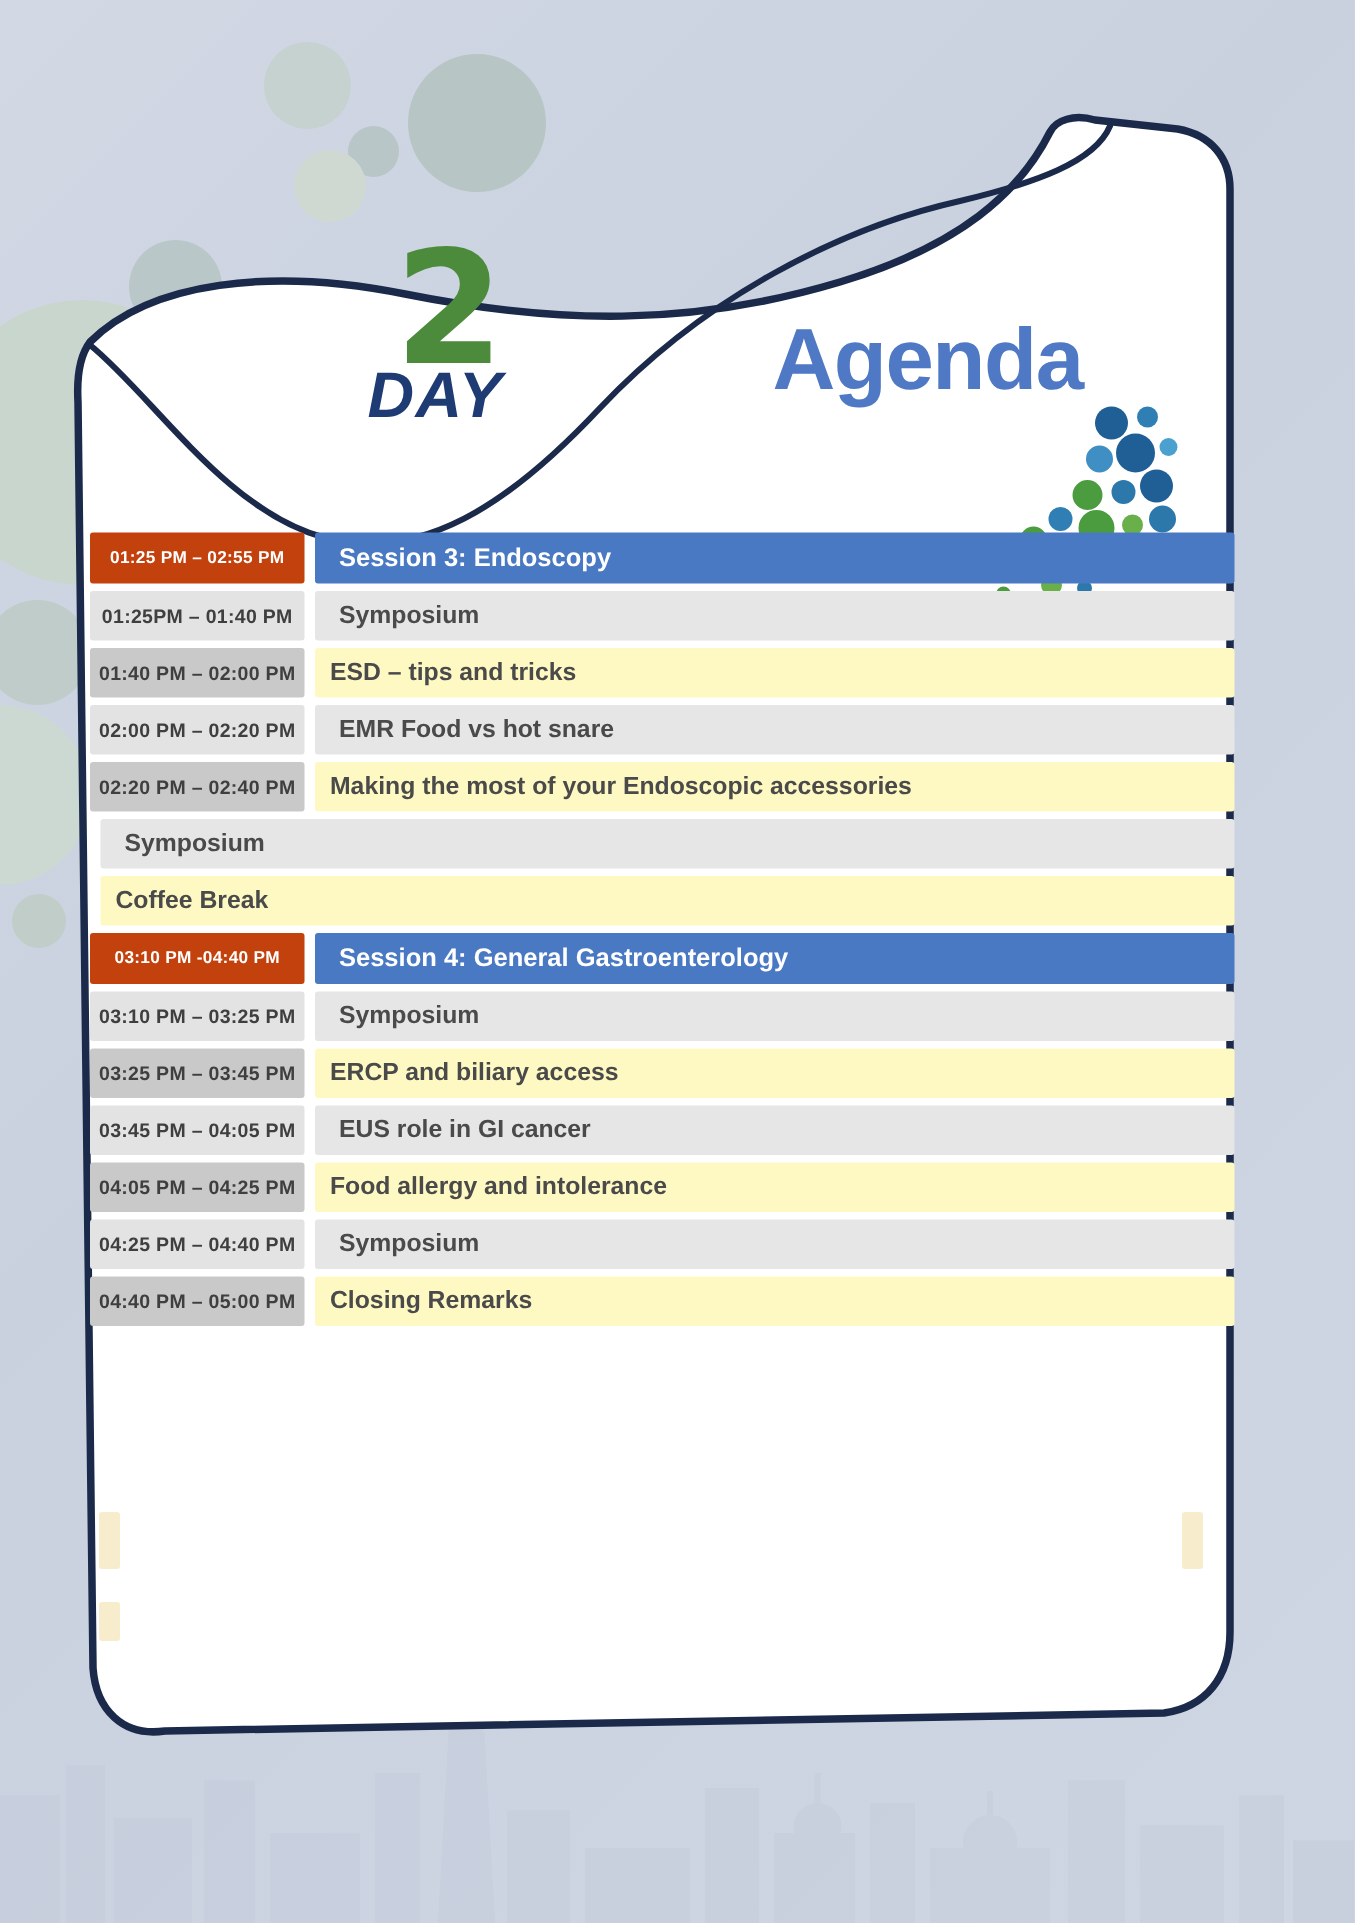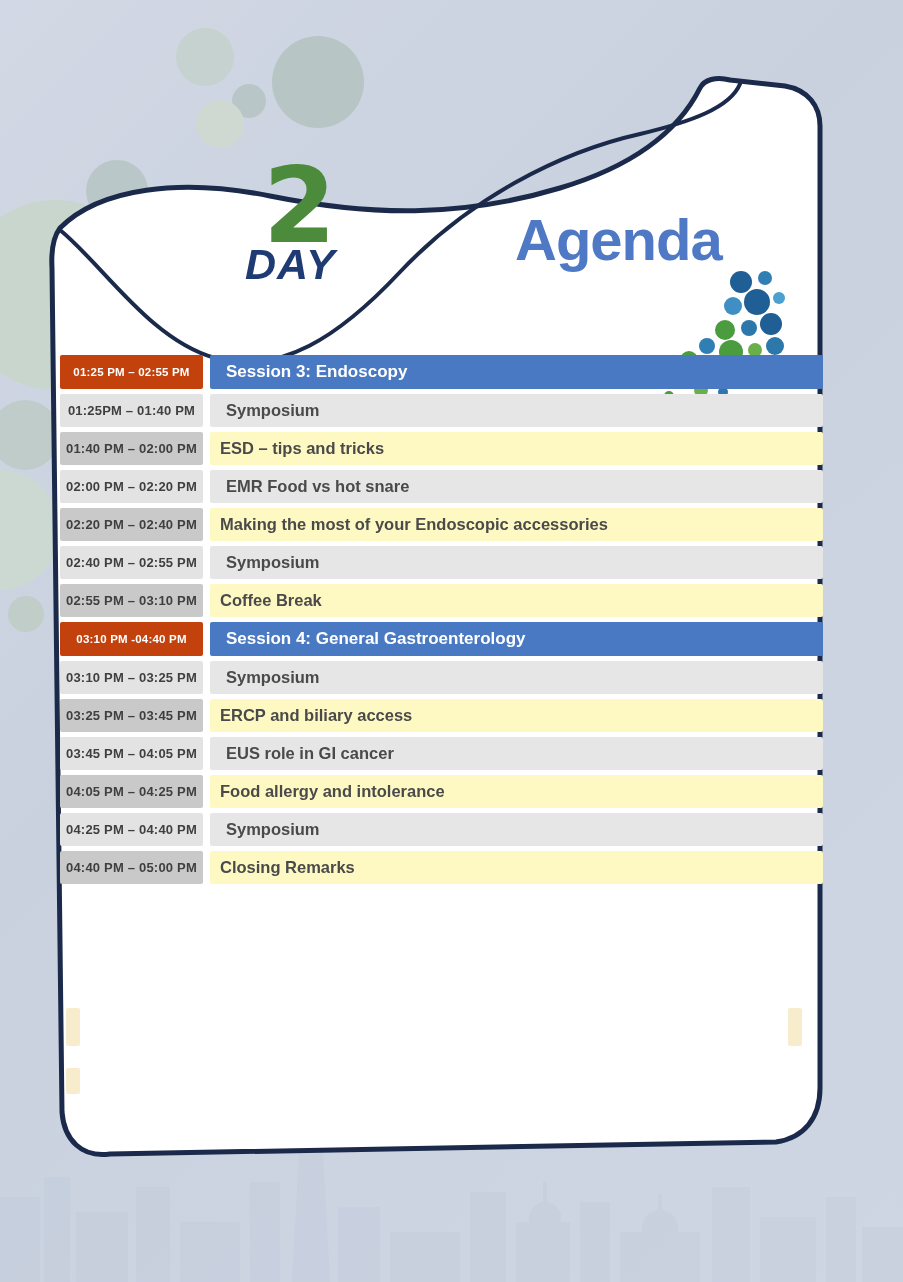--- a/index.html
+++ b/index.html
@@ -326,26 +326,24 @@
         <div class="cell-time">02:00 PM – 02:20 PM</div>
         <div class="cell-lecture">EMR Food vs hot snare</div>
       </div>
 
       <div class="row item alt">
         <div class="cell-time">02:20 PM – 02:40 PM</div>
         <div class="cell-lecture">Making the most of your Endoscopic accessories</div>
       </div>
 
       <div class="row item">
-        <div class="cell-time">02:40 PM – 02:55 PM</div>
         <div class="cell-lecture">Symposium</div>
       </div>
 
       <div class="row item alt">
-        <div class="cell-time">02:55 PM – 03:10 PM</div>
         <div class="cell-lecture">Coffee Break</div>
       </div>
 
       <div class="row session">
         <div class="cell-time">03:10 PM -04:40 PM</div>
         <div class="cell-lecture">Session 4: General Gastroenterology</div>
       </div>
 
       <div class="row item">
         <div class="cell-time">03:10 PM – 03:25 PM</div>

